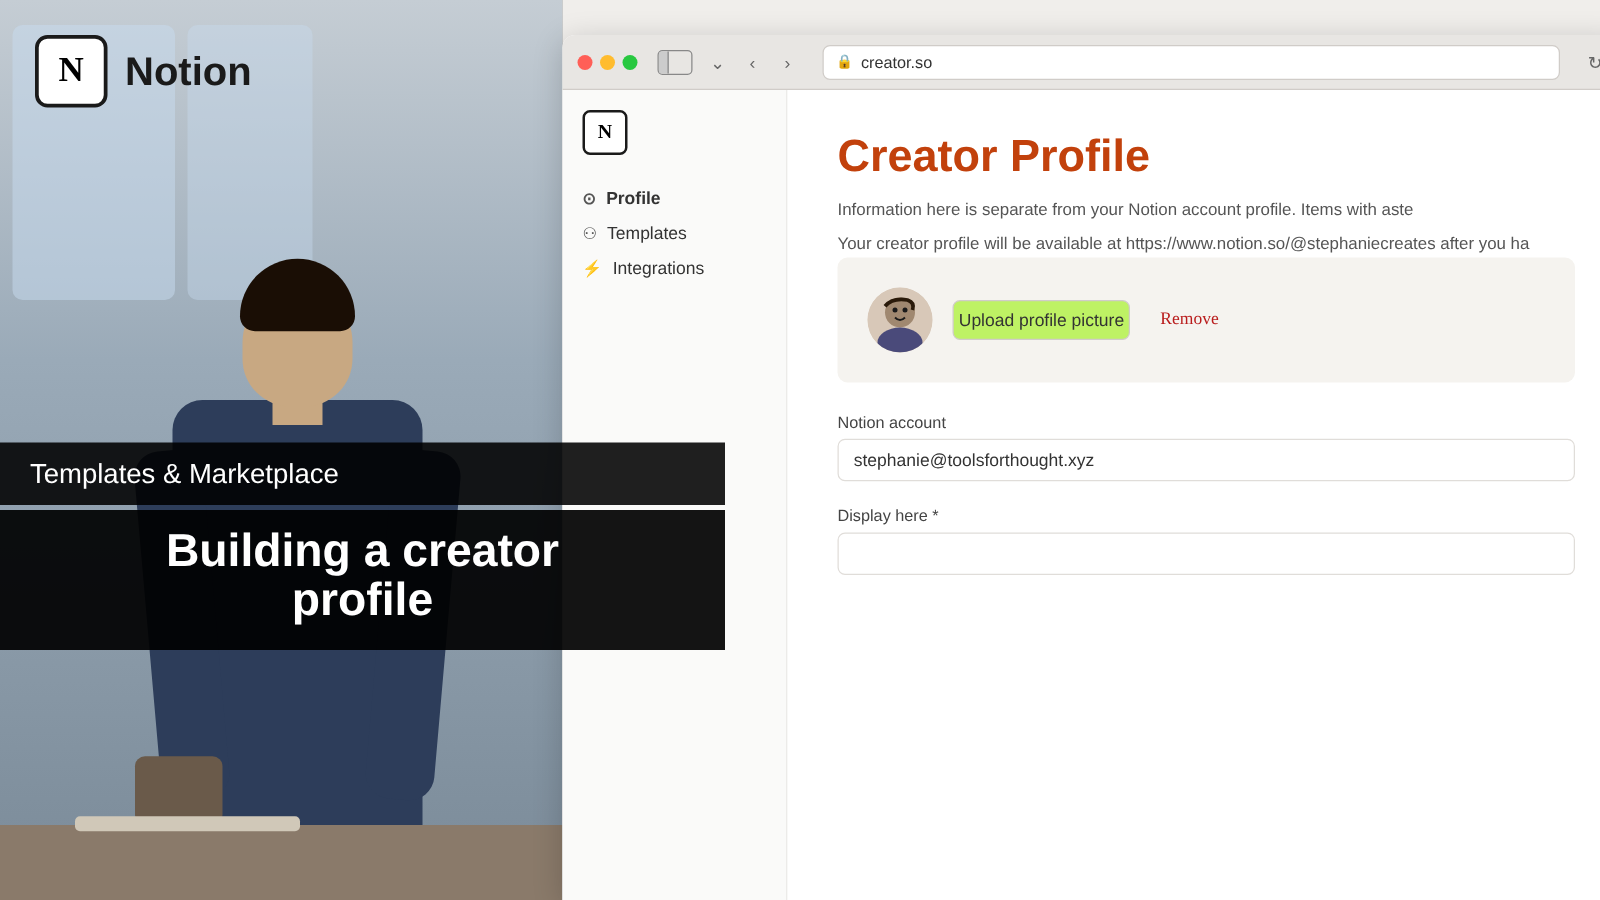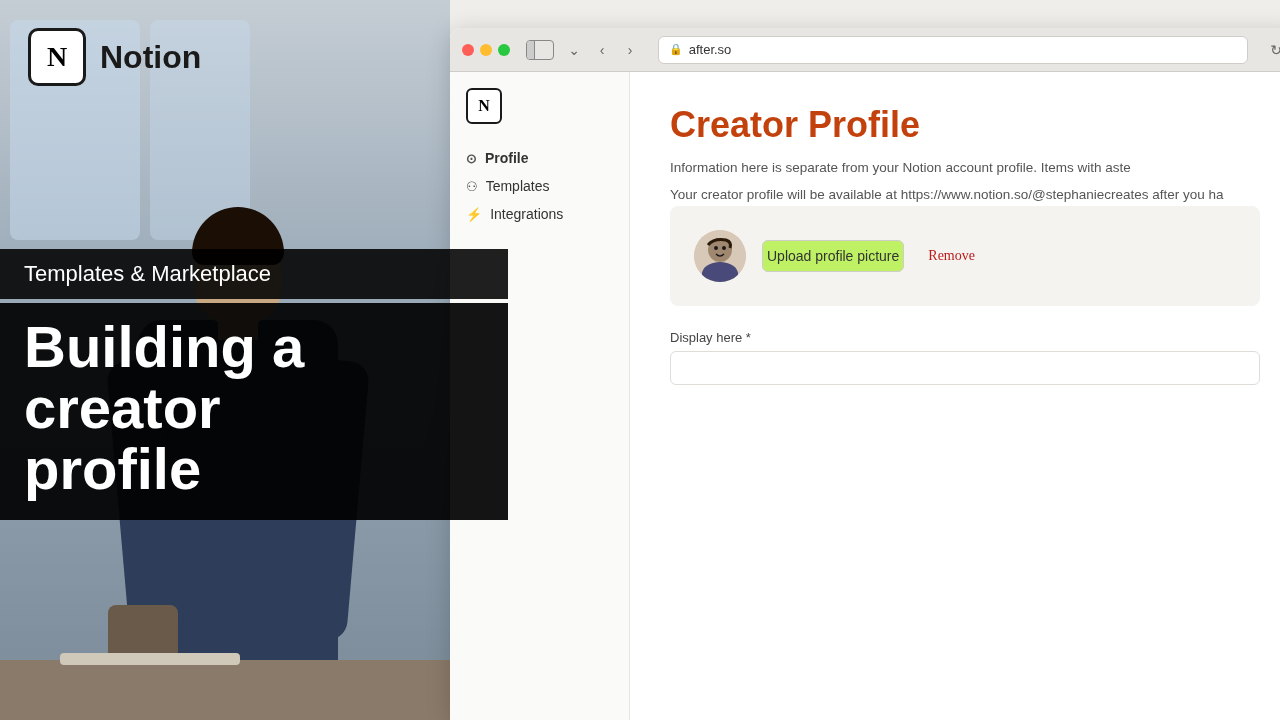--- a/index.html
+++ b/index.html
@@ -60,21 +60,21 @@
       font-weight: 700;
       color: #1a1a1a;
     }
 
     
     .overlay-banners {
       position: absolute;
       left: 0;
       bottom: 200px;
       z-index: 20;
-      width: 508px;
+      width: 580px;
     }
 
     .banner-top {
       background: rgba(0,0,0,0.88);
       padding: 12px 24px;
       margin-bottom: 4px;
     }
 
     .banner-top-text {
       color: white;
@@ -82,23 +82,24 @@
       font-weight: 500;
     }
 
     .banner-main {
       background: rgba(0,0,0,0.92);
       padding: 14px 24px 20px 24px;
     }
 
     .banner-main-text {
       color: white;
-      font-size: 58px;
+      font-size: 37px;
       font-weight: 800;
       line-height: 1.05;
+      text-align: center;
     }
 
     
     .browser-window {
       position: absolute;
       top: 28px;
       left: 450px;
       right: -20px;
       bottom: 0;
       background: white;
@@ -416,21 +417,21 @@
       <div class="sidebar-toggle">
         <div class="sidebar-toggle-left"></div>
         <div class="sidebar-toggle-right"></div>
       </div>
       <div class="nav-btn">⌄</div>
       <div class="nav-btn">‹</div>
       <div class="nav-btn">›</div>
     </div>
     <div class="address-bar">
       <span class="lock-icon">🔒</span>
-      <span class="url-text">after.so</span>
+      <span class="url-text">creator.so</span>
     </div>
     <div class="refresh-btn">↻</div>
   </div>
 
   <div class="browser-content">
 
     <div class="browser-sidebar">
       <div class="notion-icon-small">
         <span>N</span>
       </div>
@@ -465,20 +466,24 @@
               <circle cx="30" cy="18" r="2" fill="#1a1a1a"></circle>
               <path d="M22 24 Q26 28 30 24" stroke="#1a1a1a" stroke-width="1.5" fill="none"></path>
               <path d="M14 15 Q20 8 32 10 Q38 12 36 18" stroke="#2a1a0a" stroke-width="3" fill="none"></path>
             </svg>
           </div>
           <button class="upload-btn">Upload profile picture</button>
           <button class="remove-btn">Remove</button>
         </div>
       </div>
 
+      <div class="form-field">
+        <div class="field-label">Notion account</div>
+        <input class="field-input" type="text" placeholder="stephanie@toolsforthought.xyz" value="stephanie@toolsforthought.xyz" readonly="" style="">
+      </div>
 
       <div class="form-field">
         <div class="field-label">Display here *</div>
         <input class="field-input" type="text" value="" placeholder="" style="">
       </div>
     </div>
   </div>
 </div>
 
 </body></html>

